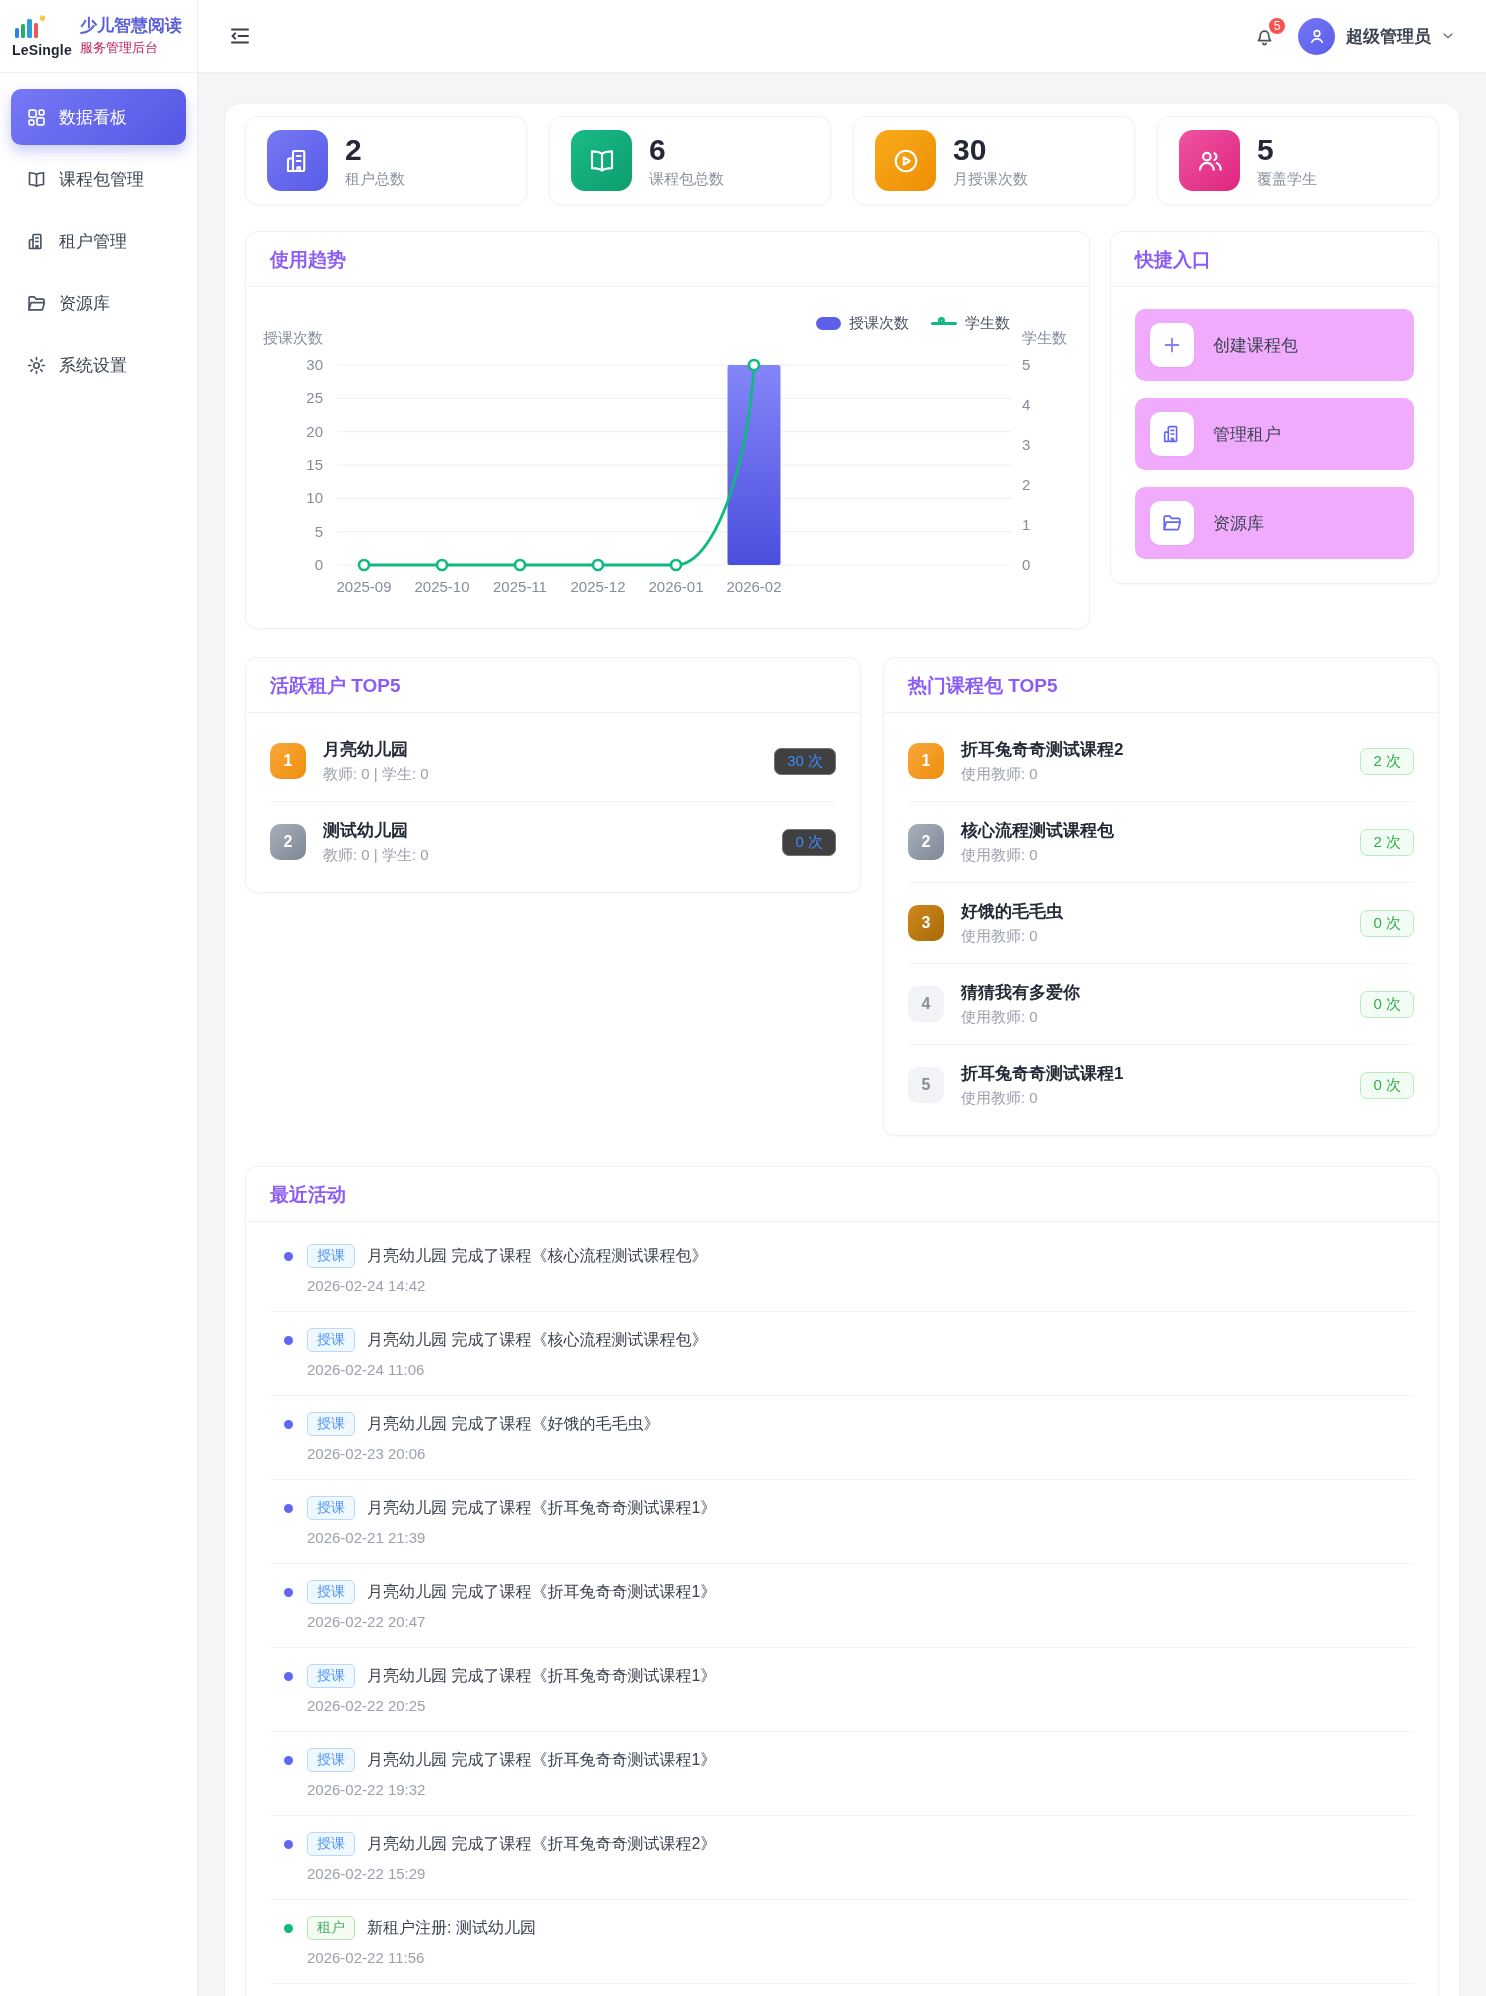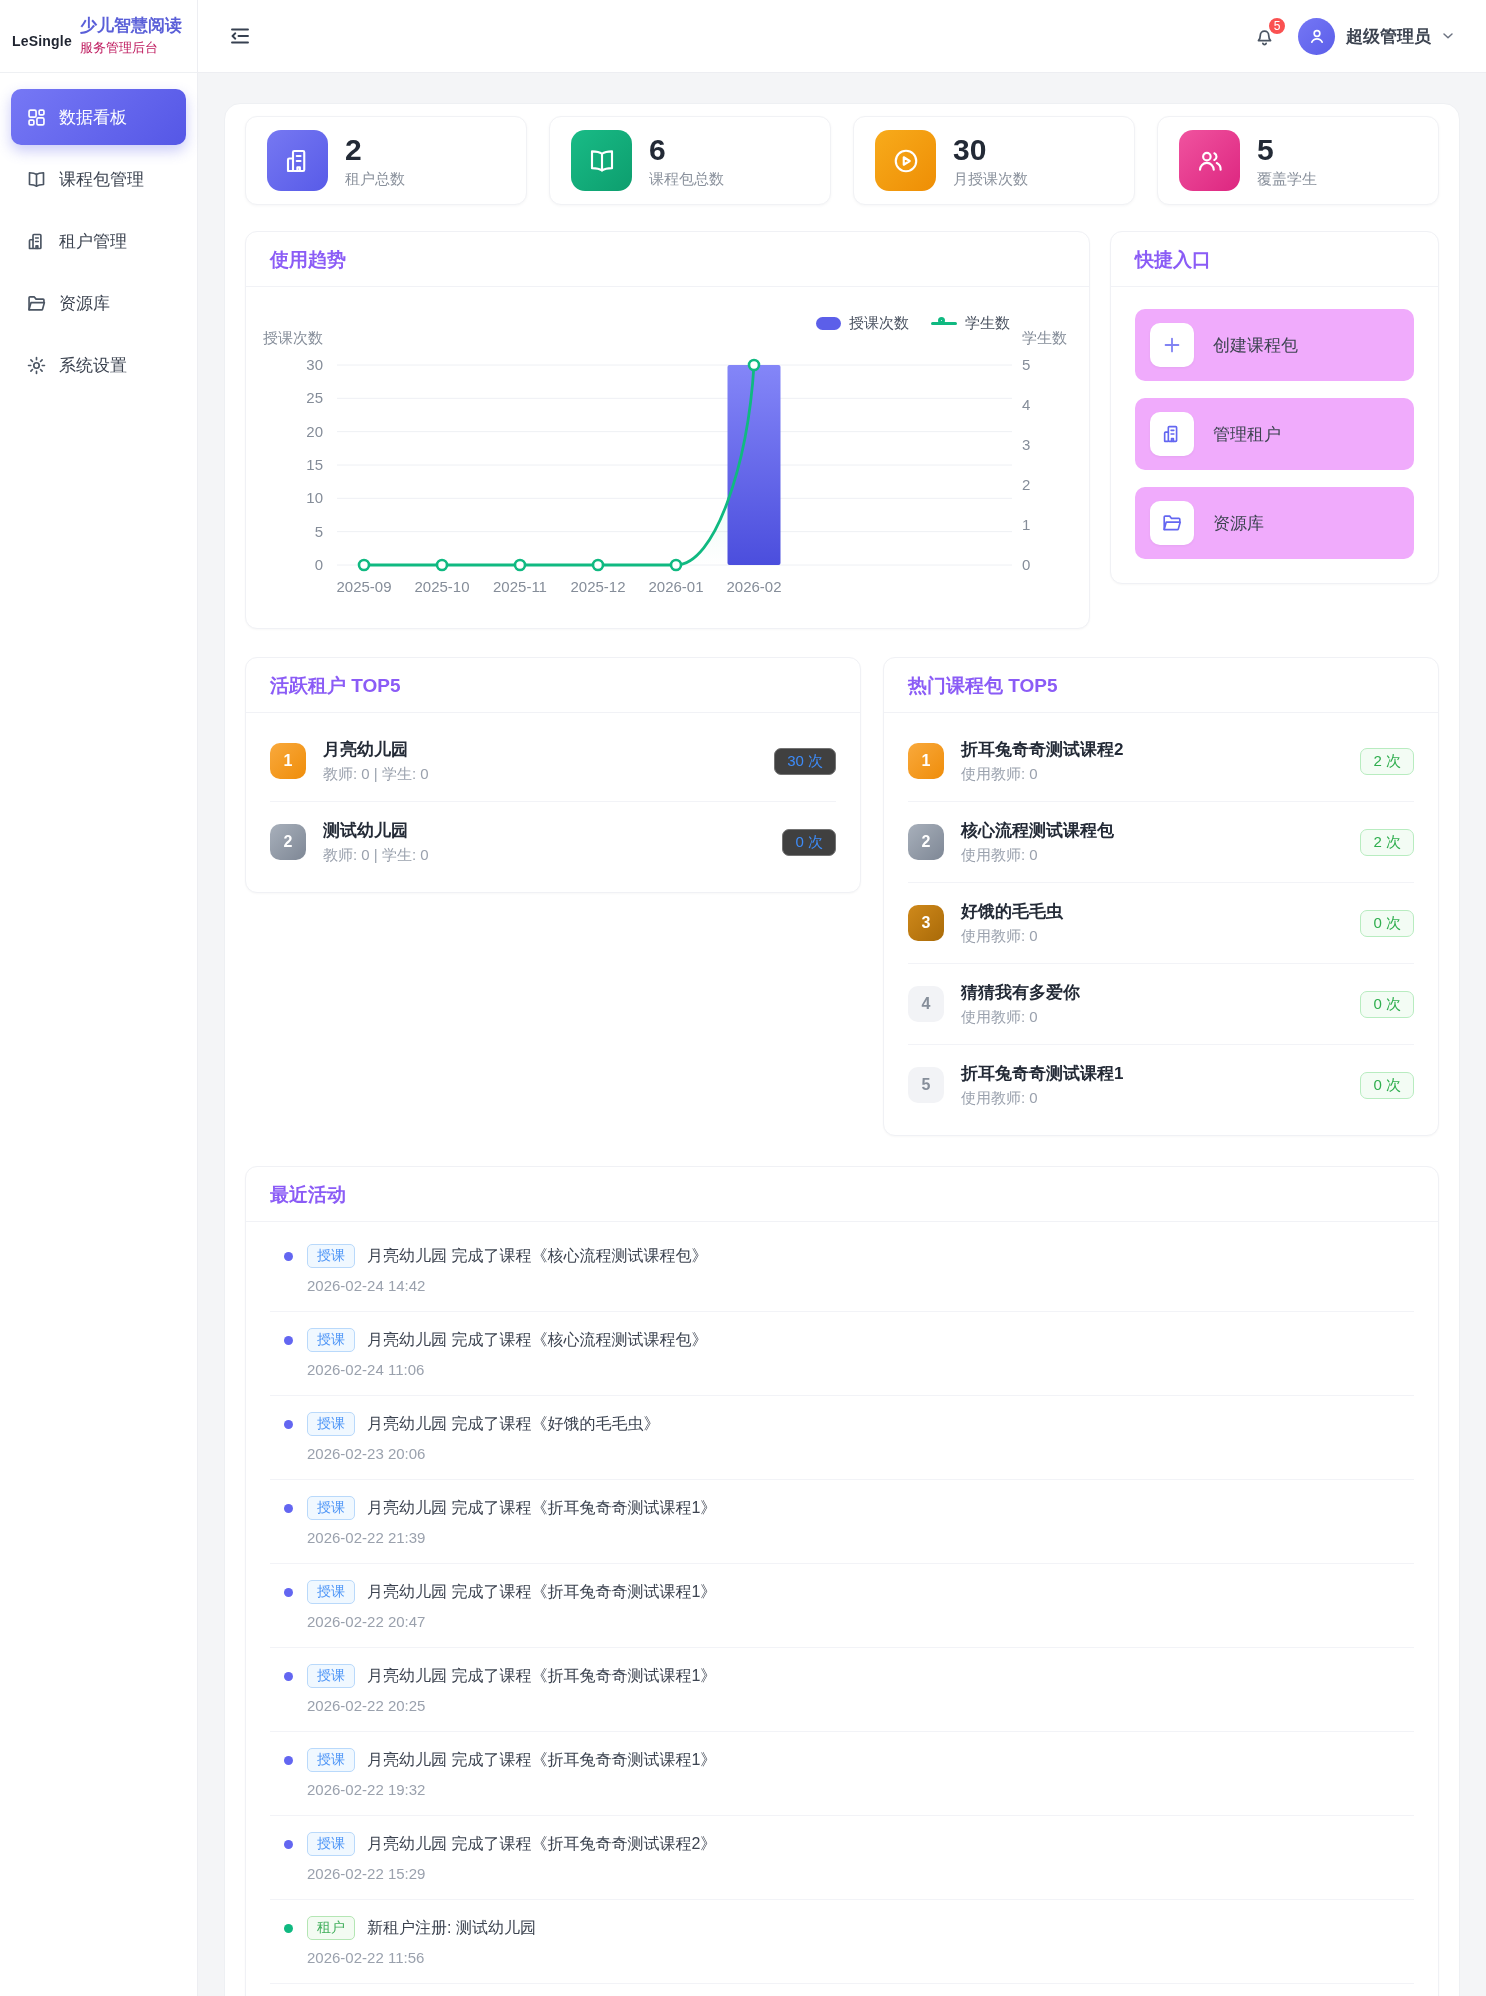--- a/index.html
+++ b/index.html
@@ -3,21 +3,21 @@
 <meta charset="utf-8">
 <style>
   * { margin:0; padding:0; box-sizing:border-box; }
   html,body { width:1486px; height:1996px; overflow:hidden; background:#f4f5f7;
     font-family:"Liberation Sans","DejaVu Sans",sans-serif; color:#232a36; }
   .app { display:flex; width:100%; height:100%; }
 
   
   .sidebar { width:198px; background:#fff; border-right:1px solid #edeef2; flex:none; display:flex; flex-direction:column; }
   .side-header { height:73px; display:flex; align-items:center; gap:10px; padding:0 12px; border-bottom:1px solid #eef0f3; }
-  .logo { display:flex; flex-direction:row; align-items:flex-end; width:58px; flex:none; }
+  .logo { display:flex; flex-direction:column; align-items:flex-start; width:58px; flex:none; }
   .logo-bars { display:block; }
   .logo-text { font-size:14px; font-weight:600; color:#1f2430; margin-top:1px; letter-spacing:.2px; }
   .brand-title { font-size:17px; font-weight:700; color:#5a5fd8; line-height:1.25; }
   .brand-sub { font-size:13px; color:#be185d; margin-top:3px; }
   .menu { padding:16px 11px; }
   .mi { display:flex; align-items:center; gap:12px; height:56px; padding:0 14px; border-radius:10px;
         color:#3c4350; font-size:17px; margin-bottom:6px; cursor:pointer; }
   .mi .mi-ic { width:22px; height:22px; display:flex; align-items:center; justify-content:center; color:#4b5563; }
   .mi.active { background:linear-gradient(135deg,#7678f5,#5557e6); color:#fff; box-shadow:0 6px 14px rgba(93,95,232,.32); }
   .mi.active .mi-ic { color:#fff; }
@@ -475,21 +475,21 @@
                 <span class="act-text">月亮幼儿园 完成了课程《好饿的毛毛虫》</span>
               </div>
               <div class="act-time">2026-02-23 20:06</div>
             </div>
             <div class="act-row">
               <div class="act-line">
                 <span class="dot dot-teach"></span>
                 <span class="abadge b-teach">授课</span>
                 <span class="act-text">月亮幼儿园 完成了课程《折耳兔奇奇测试课程1》</span>
               </div>
-              <div class="act-time">2026-02-22 21:39</div>
+              <div class="act-time">2026-02-21 21:39</div>
             </div>
             <div class="act-row">
               <div class="act-line">
                 <span class="dot dot-teach"></span>
                 <span class="abadge b-teach">授课</span>
                 <span class="act-text">月亮幼儿园 完成了课程《折耳兔奇奇测试课程1》</span>
               </div>
               <div class="act-time">2026-02-22 20:47</div>
             </div>
             <div class="act-row">

